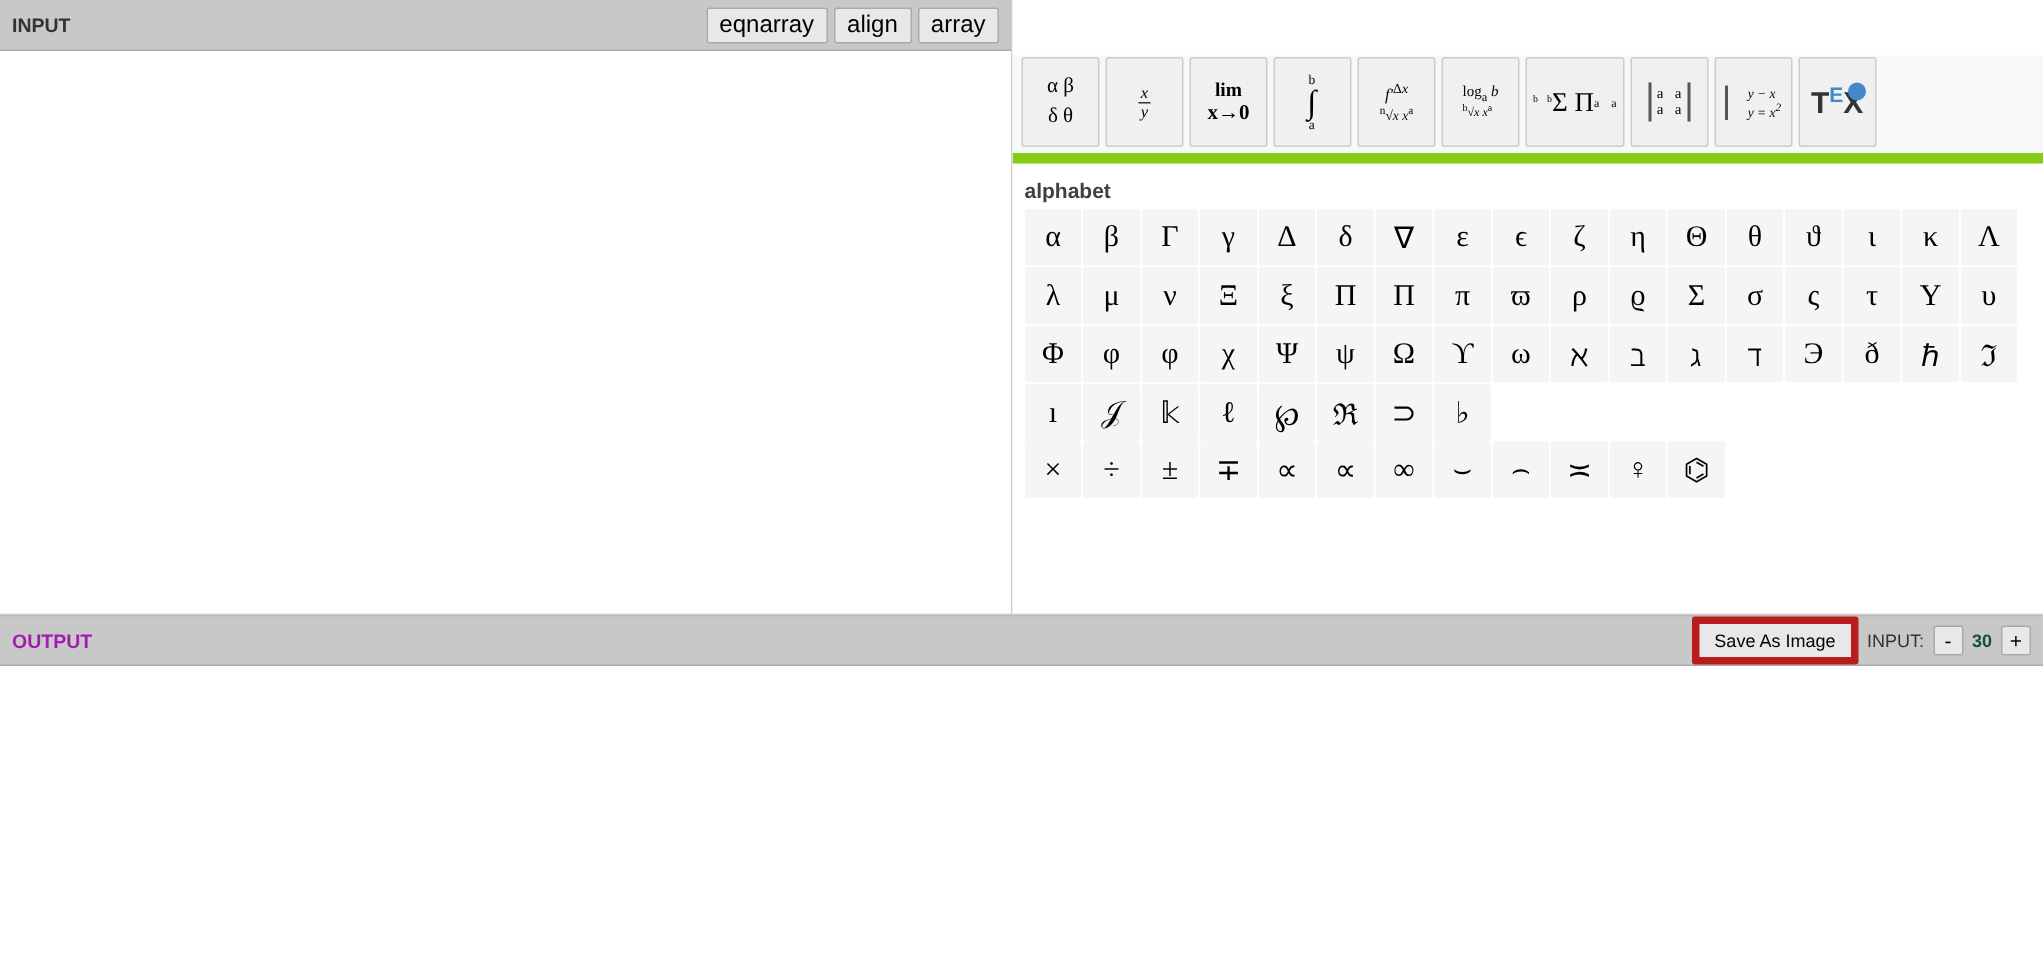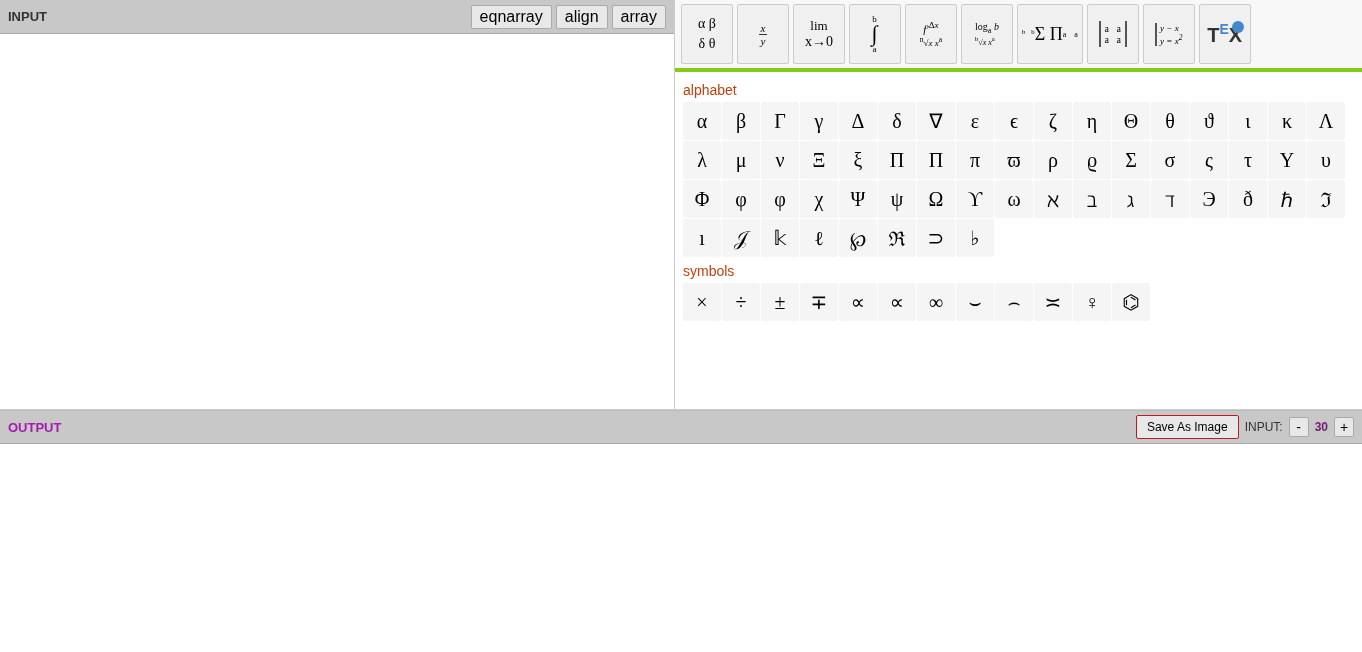--- a/index.html
+++ b/index.html
@@ -63,26 +63,27 @@
       flex: 1;
       display: flex;
       flex-direction: column;
       background: #fff;
       overflow: hidden;
     }
 
     
     .toolbar-row {
       display: flex;
-      align-items: flex-start;
+      align-items: flex-end;
       padding: 4px 6px;
       gap: 4px;
-      border-bottom: 4px solid #84cc16;
+      border-bottom: 7px solid #84cc16;
       background: #f8f8f8;
       height: 72px;
+      margin-top: 37px;
     }
     .toolbar-btn {
       border: 1px solid #ccc;
       background: #f0f0f0;
       cursor: pointer;
       padding: 2px 4px;
       min-width: 52px;
       height: 60px;
       display: flex;
       align-items: center;
@@ -91,24 +92,24 @@
       border-radius: 2px;
     }
 
     
     .symbol-scroll {
       flex: 1;
       overflow-y: auto;
       padding: 4px 8px;
     }
     .symbol-section-label {
-      color: #c2410c;
+      color: #404040;
       font-size: 14px;
       margin: 6px 0 4px 0;
-      font-weight: normal;
+      font-weight: bold;
     }
     .symbol-grid {
       display: flex;
       flex-wrap: wrap;
       gap: 1px;
     }
     .symbol-cell {
       width: 38px;
       height: 38px;
       display: flex;
@@ -142,33 +143,33 @@
       font-weight: bold;
       color: #a21caf;
     }
     .output-controls {
       display: flex;
       align-items: center;
       gap: 6px;
     }
     .save-btn {
       background: #e8e8e8;
-      border: 1px solid #b91c1c;
+      border: 5px solid #b91c1c;
       padding: 4px 10px;
       font-size: 12px;
       cursor: pointer;
       border-radius: 2px;
     }
     .size-label {
       font-size: 12px;
       color: #333;
     }
     .size-value {
       font-size: 12px;
-      color: #701a75;
+      color: #14532d;
       font-weight: bold;
     }
     .size-btn {
       background: #e8e8e8;
       border: 1px solid #aaa;
       width: 20px;
       height: 20px;
       display: flex;
       align-items: center;
       justify-content: center;
@@ -226,21 +227,21 @@
       </div>
 
       <div class="toolbar-btn">
         <div class="tb-frac" style="font-family:'Times New Roman',serif;">
           <div class="numer" style="font-style:italic;">x</div>
           <div class="denom" style="font-style:italic;">y</div>
         </div>
       </div>
 
       <div class="toolbar-btn">
-        <div class="tb-lim" style="font-family:'Times New Roman',serif;">
+        <div class="tb-lim" style="font-family:'Times New Roman',serif;font-weight:bold;">
           <div style="font-size:13px;">lim</div>
           <div class="arrow" style="font-size:14px;">x→0</div>
         </div>
       </div>
 
       <div class="toolbar-btn">
         <div style="font-family:'Times New Roman',serif; font-size:13px; display:flex; align-items:flex-start; gap:1px;">
           <div style="display:flex; flex-direction:column; align-items:center; font-size:9px; margin-right:1px;">
             <span>b</span>
             <span style="font-size:22px; line-height:0.9;">∫</span>
@@ -273,21 +274,21 @@
 
       <div class="toolbar-btn">
         <div style="font-family:'Times New Roman',serif; font-size:10px; border-left:2px solid #555; border-right:2px solid #555; padding:2px 4px;">
           <div>a &nbsp; a</div>
           <div>a &nbsp; a</div>
         </div>
       </div>
 
       <div class="toolbar-btn">
         <div style="font-family:'Times New Roman',serif; font-size:9px; text-align:left;">
-          <div style="border-left:2px solid #555; padding-left:3px;">
+          <div style="border-left:2px solid #555; padding-left:13px;">
             <div style="font-style:italic;">y − x</div>
             <div style="font-style:italic;">y = x<sup>2</sup></div>
           </div>
         </div>
       </div>
 
       <div class="toolbar-btn">
         <div style="font-size:20px; font-weight:bold; color:#333; position:relative;">
           T<span style="font-size:14px; color:#4488cc; vertical-align:super;">E</span>X
           <div style="width:12px; height:12px; background:#4488cc; border-radius:50%; position:absolute; top:0; right:-2px;"></div>
@@ -357,21 +358,20 @@
         <div class="symbol-cell">ı</div>
         <div class="symbol-cell">𝒥</div>
         <div class="symbol-cell">𝕜</div>
         <div class="symbol-cell">ℓ</div>
         <div class="symbol-cell">℘</div>
         <div class="symbol-cell">ℜ</div>
         <div class="symbol-cell">⊃</div>
         <div class="symbol-cell">♭</div>
       </div>
 
-      <div class="symbol-section-label">symbols</div>
       <div class="symbol-grid">
         <div class="symbol-cell">×</div>
         <div class="symbol-cell">÷</div>
         <div class="symbol-cell">±</div>
         <div class="symbol-cell">∓</div>
         <div class="symbol-cell">∝</div>
         <div class="symbol-cell">∝</div>
         <div class="symbol-cell">∞</div>
         <div class="symbol-cell">⌣</div>
         <div class="symbol-cell">⌢</div>

